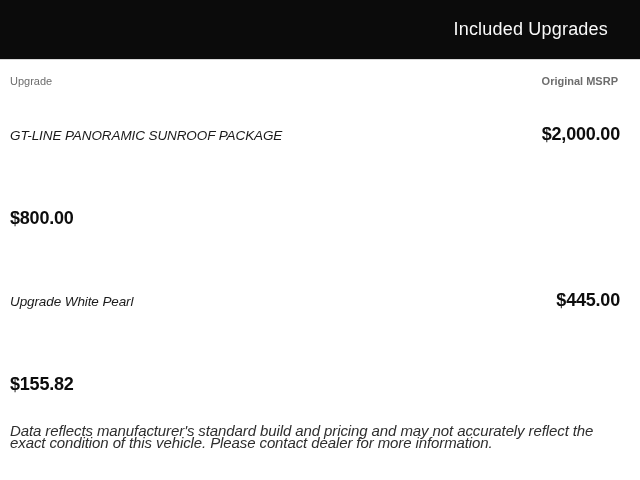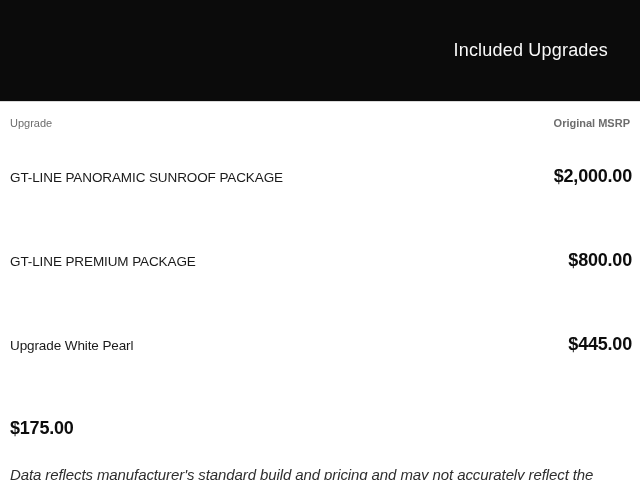--- a/index.html
+++ b/index.html
@@ -8,37 +8,37 @@
   }
   body {
     width: 640px;
     height: 480px;
     background: #ffffff;
     font-family: "Liberation Sans", sans-serif;
     overflow: hidden;
     position: relative;
   }
   .header-bar {
-    height: 102px;
+    height: 60px;
     background: var(--header-bg, #0b0b0b);
     display: flex;
     align-items: center;
     justify-content: flex-end;
     padding-right: 32px;
     box-sizing: border-box;
     border-bottom: 1px solid #d9d9d9;
   }
   .header-title {
     color: var(--header-text, #fafafa);
     font-size: 18px;
     font-weight: 400;
     letter-spacing: 0.2px;
   }
   .content {
-    padding: 0 8px 0 10px;
+    padding: 0 20px 0 10px;
     box-sizing: border-box;
   }
   .col-headers {
     display: flex;
     justify-content: space-between;
     align-items: baseline;
     margin-top: 14px;
     line-height: 14px;
     font-size: 11px;
     color: var(--col-header-text, #6d6d6d);
@@ -56,20 +56,21 @@
     align-items: baseline;
     line-height: 20px;
   }
   .upgrade-row + .upgrade-row {
     margin-top: 62px;
   }
   .upgrade-name {
     font-size: 13.5px;
     color: var(--row-text, #1a1a1a);
     letter-spacing: -0.1px;
+    font-style: italic;
   }
   .upgrade-price {
     font-size: 18px;
     font-weight: 700;
     color: var(--price-text, #0d0d0d);
     letter-spacing: -0.2px;
   }
   .disclaimer {
     margin-top: 31px;
     font-size: 15px;
@@ -93,29 +94,28 @@
     <span class="col-header-right">Original MSRP</span>
   </div>
 
   <div class="upgrade-rows">
   <div class="upgrade-row">
     <span class="upgrade-name">GT-LINE PANORAMIC SUNROOF PACKAGE</span>
     <span class="upgrade-price">$2,000.00</span>
   </div>
 
   <div class="upgrade-row">
-    <span class="upgrade-name">GT-LINE PREMIUM PACKAGE</span>
     <span class="upgrade-price">$800.00</span>
   </div>
 
   <div class="upgrade-row">
     <span class="upgrade-name">Upgrade White Pearl</span>
     <span class="upgrade-price">$445.00</span>
   </div>
 
   <div class="upgrade-row">
-    <span class="upgrade-price">$175.00</span>
+    <span class="upgrade-price">$155.82</span>
   </div>
 </div>
 
   <div class="disclaimer">Data reflects manufacturer's standard build and pricing and may not accurately reflect the exact condition of this vehicle. Please contact dealer for more information.</div>
 
 </div>
 
 </body></html>

